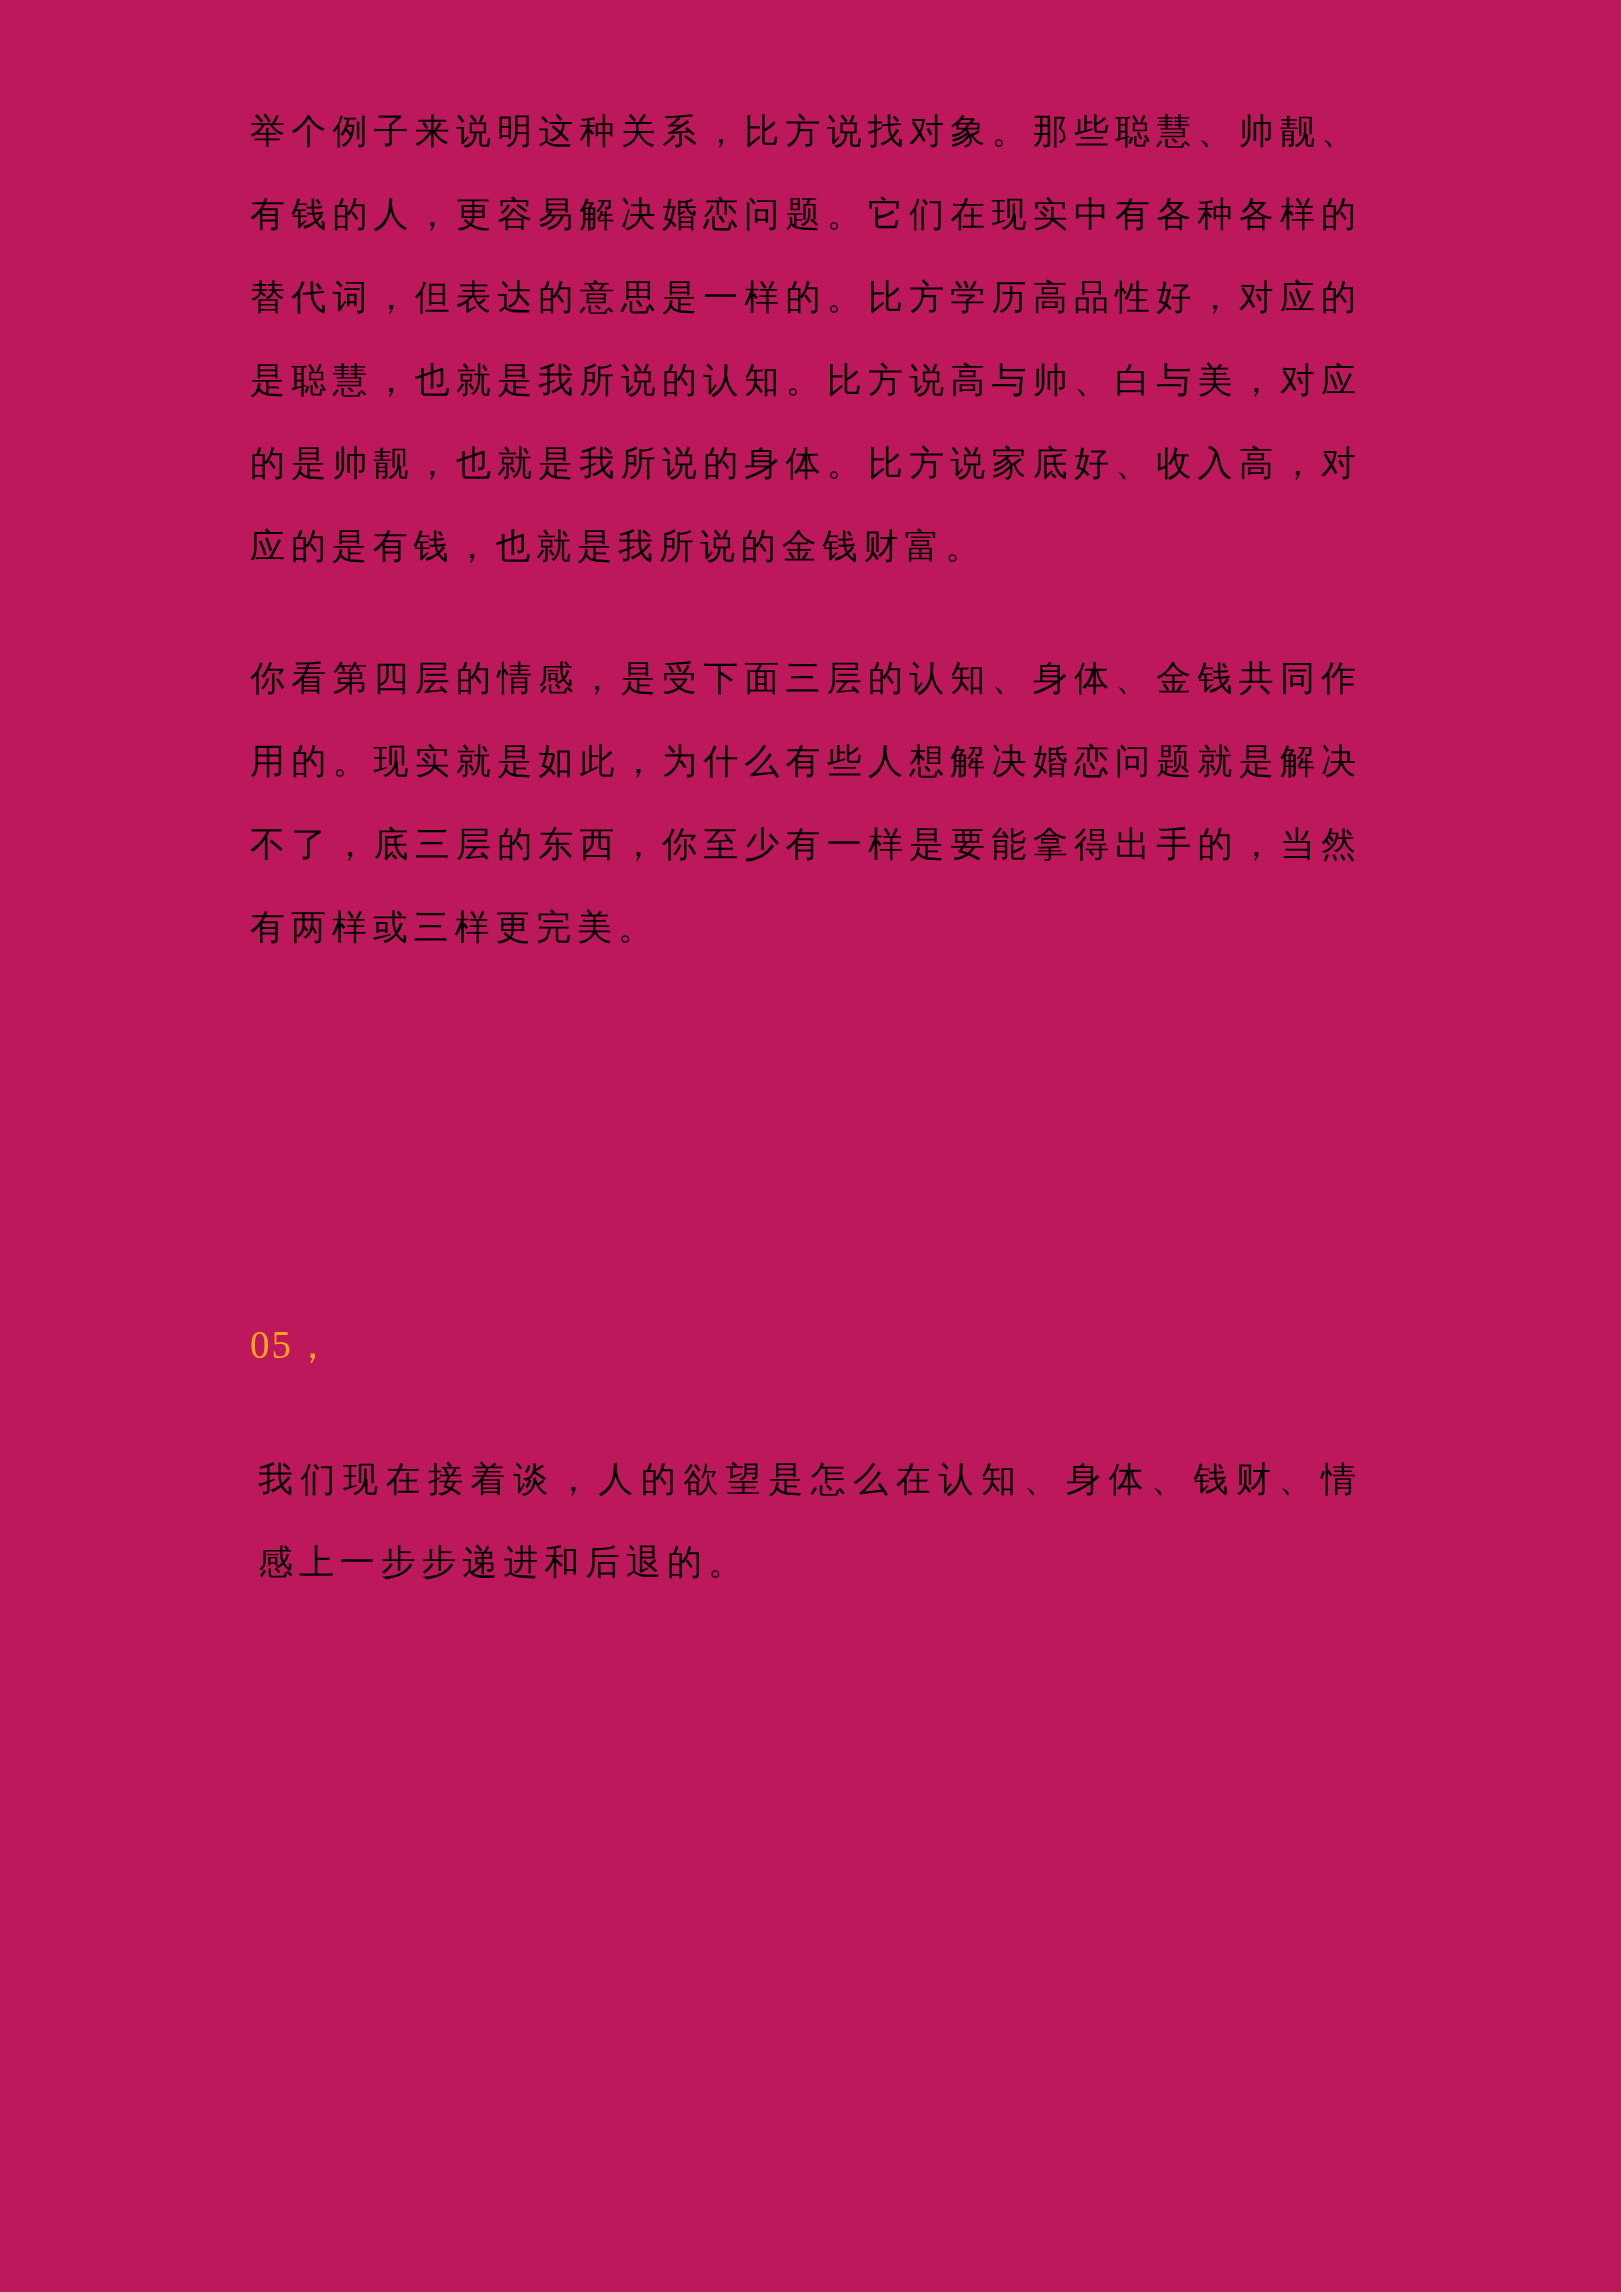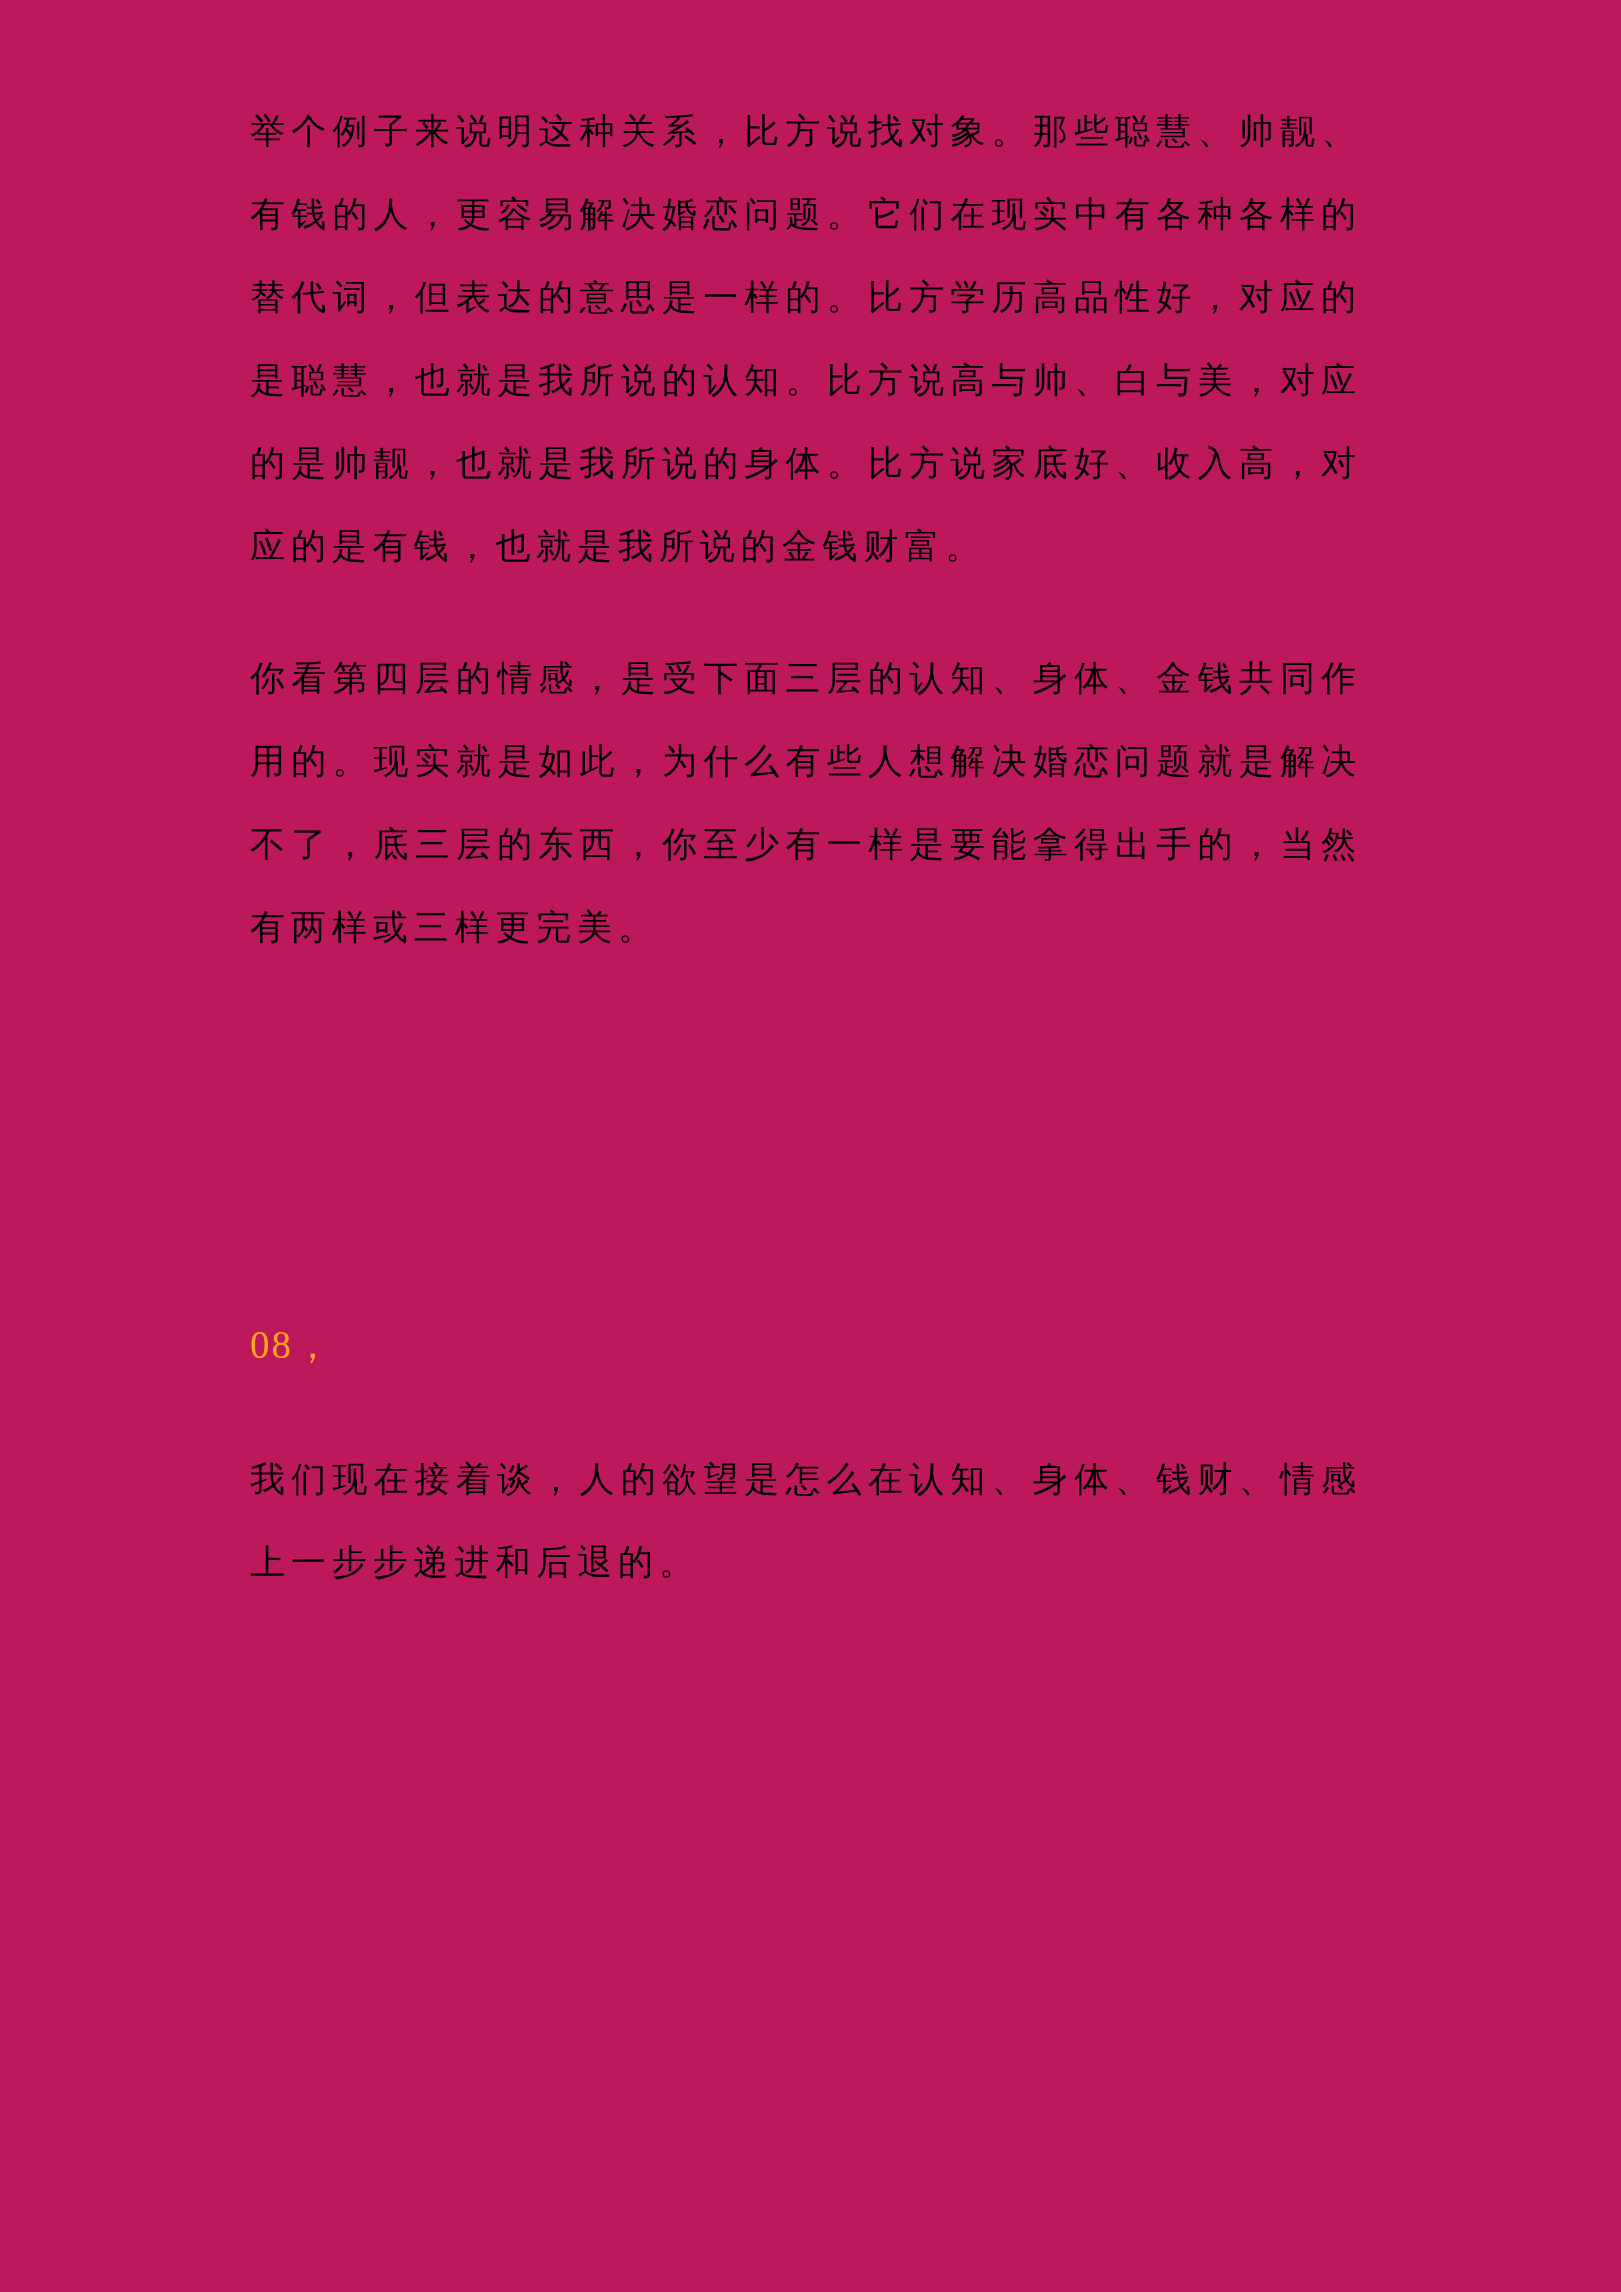--- a/index.html
+++ b/index.html
@@ -40,32 +40,33 @@
   p.section-number {
     margin: 167px 0 0 0;
     font-size: 39px;
     line-height: 83px;
     letter-spacing: 2px;
     text-align: left;
   }
   p.last {
     margin-top: 52px;
     margin-bottom: 0;
+    margin-left: 8px;
   }
 </style>
 </head>
 <body>
 
 <div class="page">
 
   <p class="body-text"><span>举个例子来说明这种关系，比方说找对象。那些聪慧、帅靓、有钱的人，更容易解决婚恋问题。它们在现实中有各种各样的替代词，但表达的意思是一样的。比方学历高品性好，对应的是聪慧，也就是我所说的认知。比方说高与帅、白与美，对应的是帅靓，也就是我所说的身体。比方说家底好、收入高，对应的是有钱，也就是我所说的金钱财富。</span></p>
 
   <p class="body-text"><span>你看第四层的情感，是受下面三层的认知、身体、金钱共同作用的。现实就是如此，为什么有些人想解决婚恋问题就是解决不了，底三层的东西，你至少有一样是要能拿得出手的，当然有两样或三样更完美。</span></p>
 
   <div class="spacer"></div>
 
 
-  <p class="section-number" style="color: rgb(255, 164, 28);">08，</p>
+  <p class="section-number" style="color: rgb(255, 164, 28);">05，</p>
 
   <p class="body-text last"><span>我们现在接着谈，人的欲望是怎么在认知、身体、钱财、情感上一步步递进和后退的。</span></p>
 
 </div>
 
 
 </body></html>

